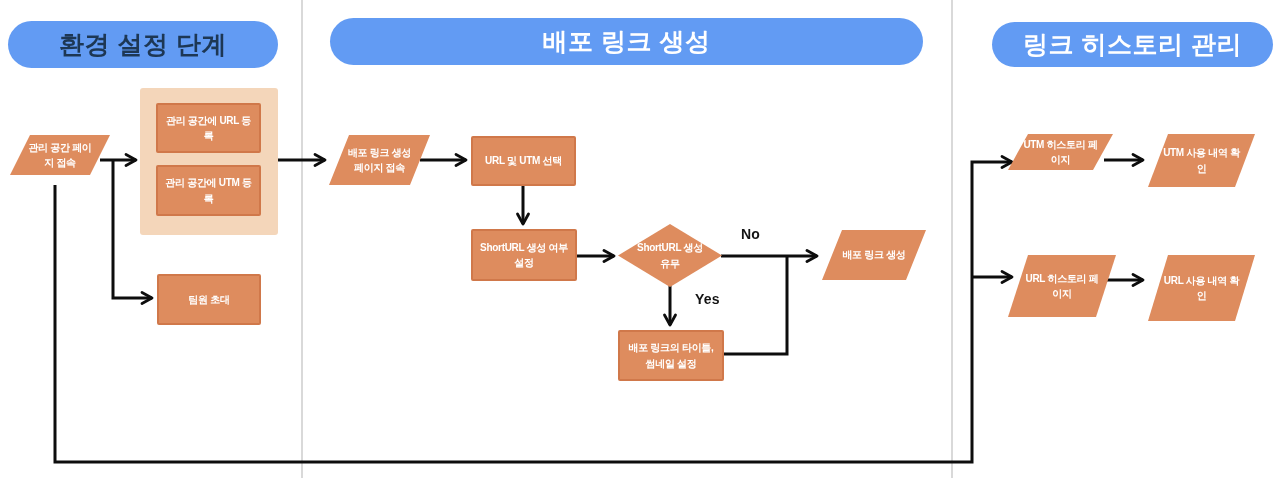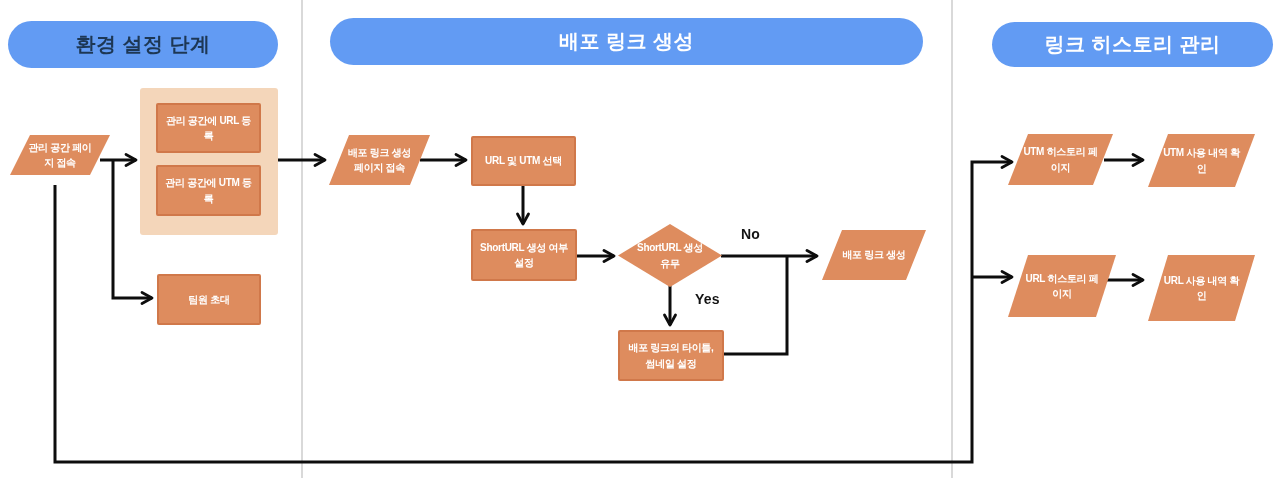--- a/index.html
+++ b/index.html
@@ -10,21 +10,21 @@
     --peach:#f4d6ba;
     --line:#0d0d0d;
     --divider:#d9d9d9;
   }
   html,body{margin:0;padding:0;background:#ffffff;}
   body{font-family:"Liberation Sans","DejaVu Sans",sans-serif;}
   #canvas{position:relative;width:1280px;height:478px;background:#ffffff;overflow:hidden;}
   .divider{position:absolute;top:0;bottom:0;width:2px;background:var(--divider);}
   svg.connectors{position:absolute;left:0;top:0;pointer-events:none;}
   .pill{position:absolute;background:var(--blue);border-radius:26px;display:flex;align-items:center;justify-content:center;
-        font-weight:bold;font-size:20px;color:#ffffff;letter-spacing:0.5px;}
+        font-weight:bold;font-size:25px;color:#ffffff;letter-spacing:0.5px;}
   .pill.dark{color:var(--header-dark);}
   .node{position:absolute;background:var(--orange);color:#ffffff;font-weight:bold;font-size:10px;letter-spacing:-0.3px;
         display:flex;align-items:center;justify-content:center;text-align:center;line-height:1.55;box-sizing:border-box;}
   .rect{border:2px solid var(--orange-border);border-radius:2px;padding:2px 4px;}
   .para{clip-path:polygon(20px 0,100% 0,calc(100% - 20px) 100%,0 100%);padding:2px 14px;}
   .diamond{clip-path:polygon(50% 0,100% 50%,50% 100%,0 50%);padding:0 16px;}
   .group{position:absolute;background:var(--peach);border-radius:3px;}
   .edge-label{position:absolute;font-weight:bold;font-size:14px;color:#141414;letter-spacing:0.2px;}
 </style>
 </head>
@@ -79,18 +79,18 @@
   <div class="node para" style="left:329px;top:135px;width:101px;height:50px;">배포 링크 생성 페이지 접속</div>
   <div class="node rect" style="left:471px;top:136px;width:105px;height:50px;">URL 및 UTM 선택</div>
   <div class="node rect" style="left:471px;top:229px;width:106px;height:52px;">ShortURL 생성 여부 설정</div>
   <div class="node diamond" style="left:618px;top:224px;width:104px;height:63px;">ShortURL 생성 유무</div>
   <div class="node rect" style="left:618px;top:330px;width:106px;height:51px;">배포 링크의 타이틀, 썸네일 설정</div>
   <div class="node para" style="left:822px;top:230px;width:104px;height:50px;">배포 링크 생성</div>
 
   <div class="edge-label" style="left:733px;top:226px;padding-left:8px;">No</div>
   <div class="edge-label" style="left:679px;top:291px;margin-left:16px;">Yes</div>
 
-  <div class="node para" style="left:1008px;top:134px;width:105px;height:51px;">UTM 히스토리 페이지</div>
+  <div class="node para" style="left:1008px;top:134px;width:105px;height:36px;">UTM 히스토리 페이지</div>
   <div class="node para" style="left:1148px;top:134px;width:107px;height:53px;">UTM 사용 내역 확인</div>
   <div class="node para" style="left:1008px;top:255px;width:108px;height:62px;">URL 히스토리 페이지</div>
   <div class="node para" style="left:1148px;top:255px;width:107px;height:66px;">URL 사용 내역 확인</div>
 
 </div>
 
 </body></html>

